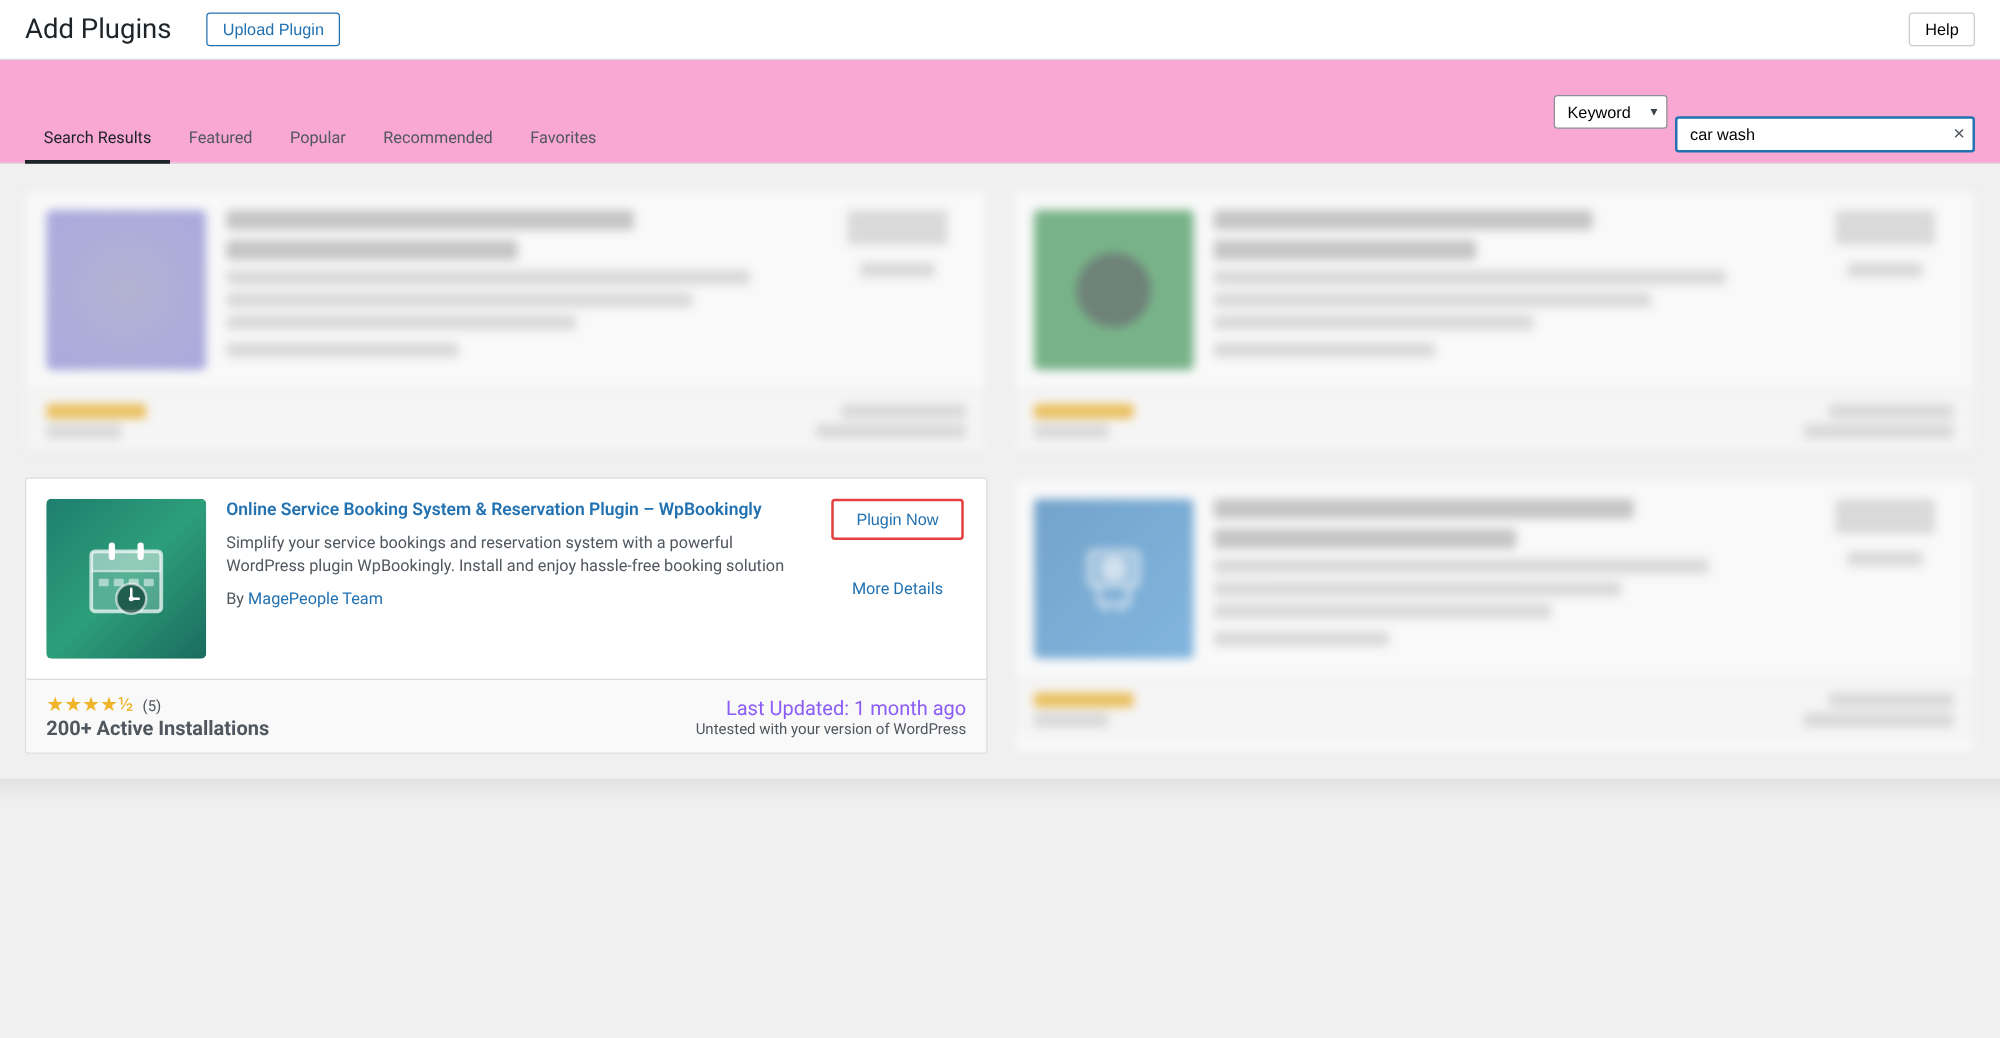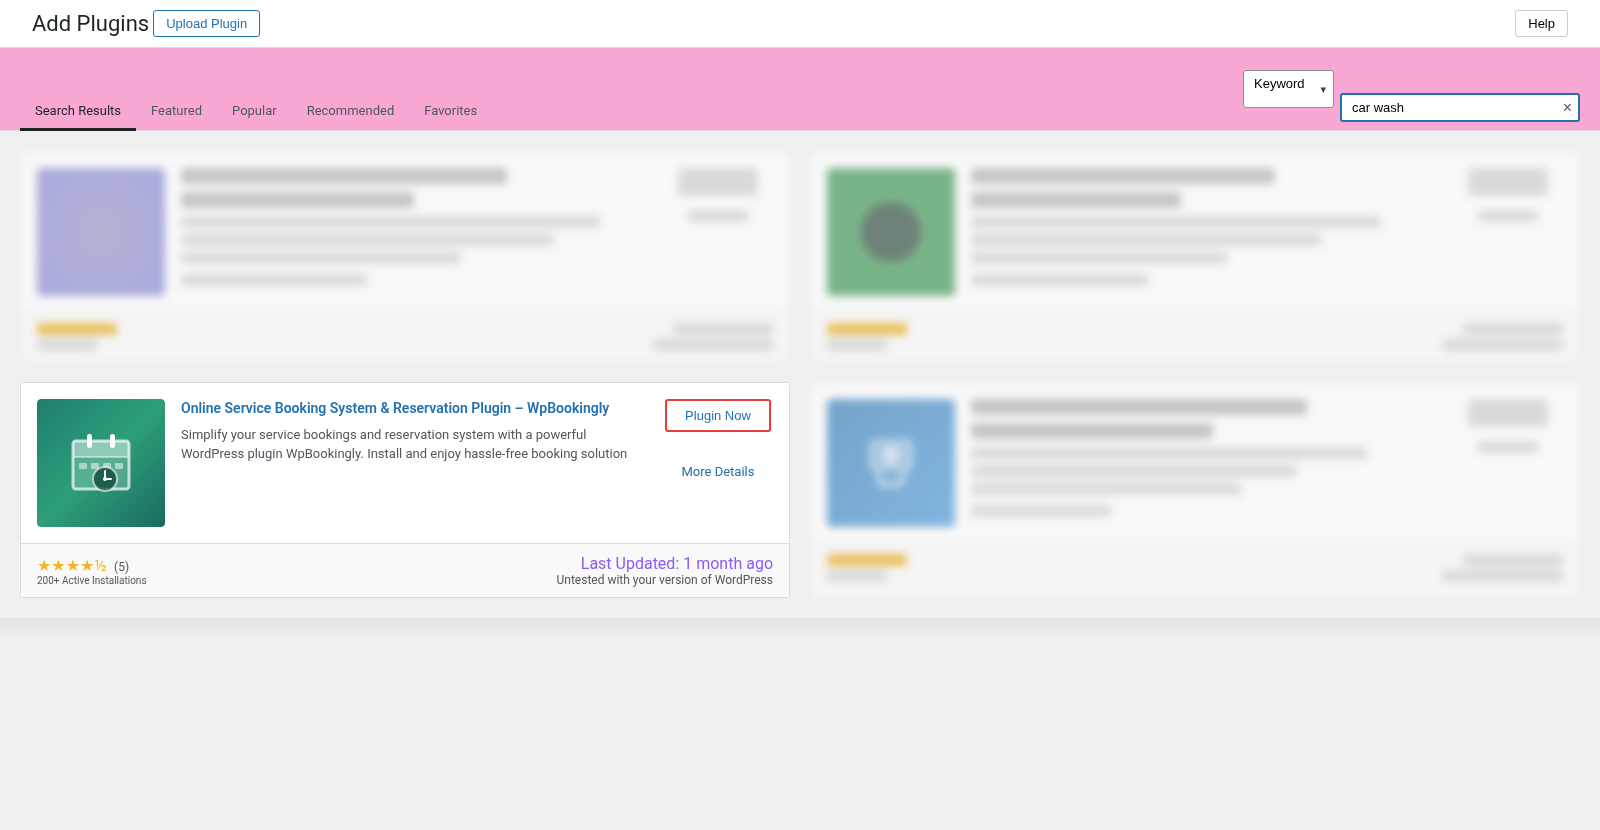--- a/index.html
+++ b/index.html
@@ -5,24 +5,24 @@
     * { box-sizing: border-box; margin: 0; padding: 0; }
     body {
       font-family: -apple-system, BlinkMacSystemFont, "Segoe UI", Roboto, Oxygen, Ubuntu, sans-serif;
       background: #f0f0f1;
       color: #3c434a;
       font-size: 13px;
     }
 
     .top-bar {
       background: #fff;
-      padding: 10px 32px;
-      display: flex;
-      align-items: center;
-      gap: 4px;
+      padding: 10px 20px;
+      display: flex;
+      align-items: center;
+      gap: 28px;
       border-bottom: 1px solid #dcdcde;
     }
 
     .page-title {
       font-size: 22px;
       font-weight: 400;
       color: #1d2327;
     }
 
     .upload-plugin-btn {
@@ -72,21 +72,21 @@
       margin-left: auto;
       display: flex;
       align-items: center;
       gap: 6px;
       padding: 8px 0;
     }
 
     .keyword-select {
       border: 1px solid #8c8f94;
       background: #fff;
-      padding: 5px 28px 16px 10px;
+      padding: 5px 28px 5px 10px;
       border-radius: 3px;
       font-size: 13px;
       cursor: pointer;
       appearance: none;
       position: relative;
     }
 
     .keyword-wrapper {
       position: relative;
       display: inline-block;
@@ -276,21 +276,22 @@
     }
 
     .star-count {
       color: #50575e;
       font-size: 12px;
       margin-left: 4px;
     }
 
     .active-installs {
       color: #50575e;
-      font-size: 10px;
+      font-size: 16px;
+      font-weight: bold;
     }
 
     .last-updated {
       color: #8b5cf6;
       font-size: 16px;
     }
 
     .untested {
       color: #50575e;
       font-size: 12px;
@@ -479,20 +480,23 @@
               <line x1="40" y1="52" x2="40" y2="44" stroke="white" stroke-width="2" stroke-linecap="round"></line>
               <line x1="40" y1="52" x2="46" y2="52" stroke="white" stroke-width="2" stroke-linecap="round"></line>
               <circle cx="40" cy="52" r="2" fill="white"></circle>
             </svg>
           </div>
         </div>
       </div>
       <div class="plugin-info">
         <div class="plugin-title">Online Service Booking System &amp; Reservation Plugin – WpBookingly</div>
         <div class="plugin-desc">Simplify your service bookings and reservation system with a powerful WordPress plugin WpBookingly. Install and enjoy hassle-free booking solution</div>
+        <div class="plugin-author">
+          By <span>MagePeople Team</span>
+        </div>
       </div>
       <div class="plugin-actions">
         <button class="install-now-btn">Plugin Now</button>
         <a class="more-details-link">More Details</a>
       </div>
     </div>
     <div class="plugin-card-bottom">
       <div>
         <span class="stars">★★★★½</span>
         <span class="star-count">(5)</span>

